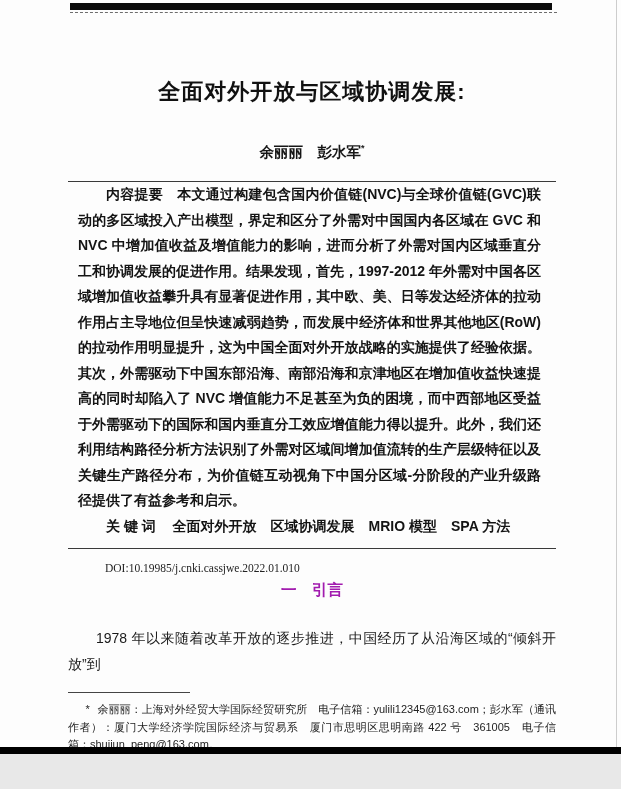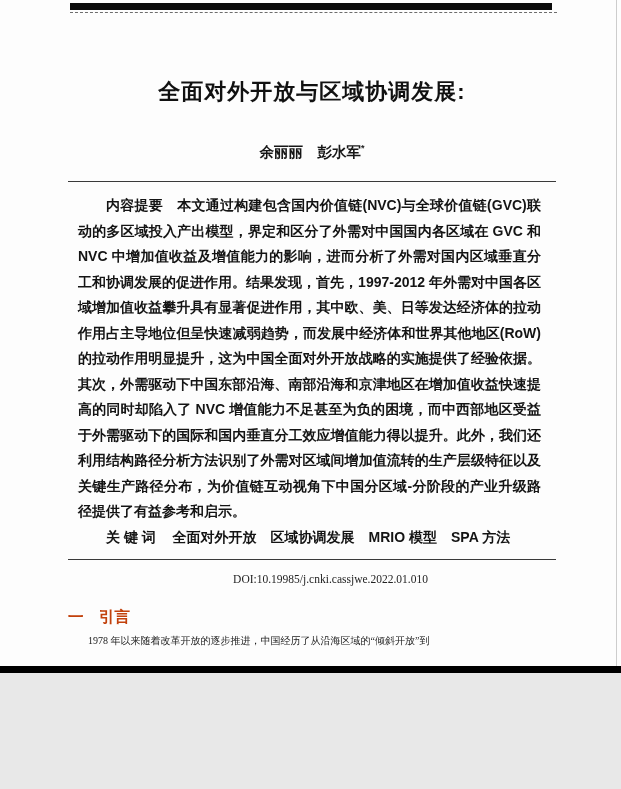--- a/index.html
+++ b/index.html
@@ -1,20 +1,20 @@
 <!DOCTYPE html>
 <html><head>
 <meta charset="utf-8">
 <style>
   * { margin: 0; padding: 0; box-sizing: border-box; }
   html, body { background: #e8e8e8; }
   .page {
     position: relative;
     width: 621px;
-    height: 673px;
+    height: 754px;
     background: #fdfdfd;
     overflow: hidden;
     font-family: "Liberation Sans", sans-serif;
     color: #1a1a1a;
     margin: 0 auto;
   }
   
   .top-bar {
     position: absolute; left: 70px; top: 3px;
     width: 482px; height: 7px; background: #0b0b0b;
@@ -50,21 +50,21 @@
     text-align: center;
     font-size: 14.5px;
     font-weight: bold;
     color: #161616;
   }
   .authors sup { font-size: 9px; }
   .abstract-box {
     margin-top: 19px;
     border-top: 1px solid #3a3a3a;
     border-bottom: 1px solid #3a3a3a;
-    padding: 11px 15px 9px 10px;
+    padding: 0 15px 9px 10px;
   }
   .abstract-text {
     font-size: 14px;
     font-weight: bold;
     line-height: 25.5px;
     text-align: justify;
     text-indent: 2em;
     color: #141414;
   }
   .keywords-line {
@@ -74,35 +74,35 @@
     text-indent: 2em;
     color: #141414;
   }
   .keywords-line .kw-label { margin-right: 1.2em; margin-top: 28px; }
   .doi-line {
     margin-top: 13px;
     margin-left: 37px;
     font-family: "Liberation Serif", serif;
     font-size: 11.5px;
     color: #222;
-    text-align: center;
   }
   .section-heading {
-    margin-top: 22px;
+    margin-top: 6px;
+    text-align: center;
     font-size: 15.5px;
     font-weight: bold;
-    color: #c2410c;
+    color: #a21caf;
   }
   .intro-para {
-    font-size: 10px;
+    margin-top: 24px;
+    font-size: 14px;
     line-height: 26px;
     text-indent: 2em;
     text-align: justify;
     color: #1a1a1a;
-    font-family: Liberation Serif, serif;
   }
   .footnote-rule {
     margin-top: 15px;
     width: 122px;
     border-top: 1px solid #444;
   }
   .footnote {
     margin-top: 8px;
     font-size: 11px;
     line-height: 17.5px;

